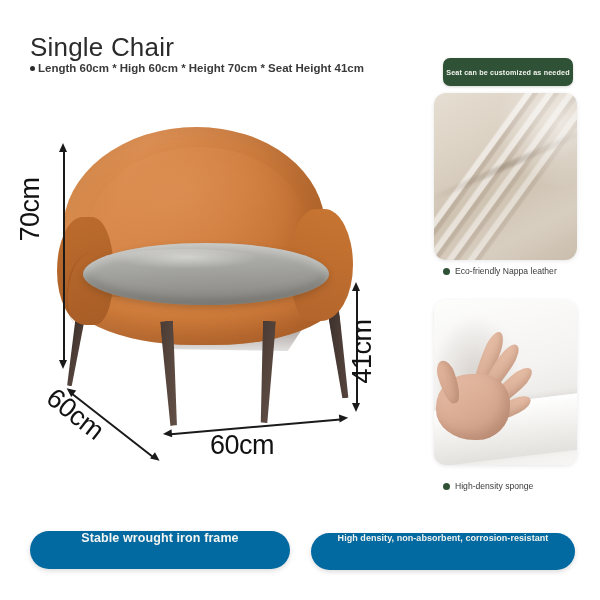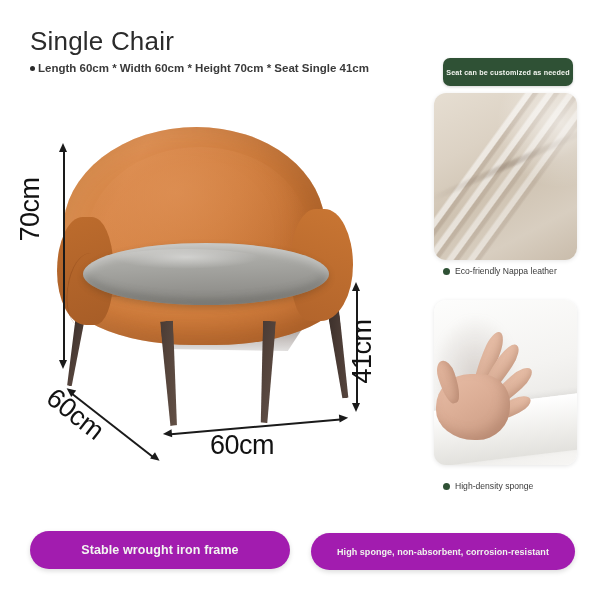--- a/index.html
+++ b/index.html
@@ -8,21 +8,21 @@
     background:#ffffff;
     font-family:"Liberation Sans", sans-serif;
     color:#222;
     overflow:hidden;
     position:relative;
   }
   .page{position:absolute;inset:0;}
 
   
   .title{
-    position:absolute;left:30px;top:28px;
+    position:absolute;left:30px;top:34px;
     font-size:26px;font-weight:400;color:#2b2b2b;
     letter-spacing:.2px;line-height:1;
   }
   .subtitle{
     position:absolute;left:30px;top:62px;
     font-size:11.5px;font-weight:600;color:#3a3a3a;
     white-space:nowrap;
   }
   .subtitle .dot{
     display:inline-block;width:5px;height:5px;border-radius:50%;
@@ -243,37 +243,37 @@
     display:flex;align-items:center;gap:5px;white-space:nowrap;text-align:right;
   }
   #caption-leather{top:266px;}
   #caption-sponge{top:481px;}
   .cap-dot{
     width:7px;height:7px;border-radius:50%;background:#2f5135;flex:none;
   }
 
   
   .pill{
-    position:absolute;background:#a21caf;border-radius:999px;
-    display:flex;align-items:center;justify-content:center;
+    position:absolute;background:#0369a1;border-radius:999px;
+    display:flex;justify-content:center;
     box-shadow:0 2px 5px rgba(0,0,0,.14);
   }
   #pill-frame{left:30px;top:531px;width:260px;height:38px;}
   #pill-frame span{font-size:12.5px;font-weight:600;color:#f3f6f1;letter-spacing:.1px;}
   #pill-density{left:311px;top:533px;width:264px;height:37px;}
   #pill-density span{font-size:9px;font-weight:600;color:#f0f4ee;letter-spacing:.05px;white-space:nowrap;}
 </style>
 </head>
 <body>
 
 <div class="page">
 
   <div class="title">Single Chair</div>
   <div class="subtitle">
-    <span class="dot"></span><span>Length 60cm * Width 60cm * Height 70cm * Seat Single 41cm</span>
+    <span class="dot"></span><span>Length 60cm * High 60cm * Height 70cm * Seat Height 41cm</span>
   </div>
 
   <div class="chair-stage">
     <div class="chair">
       <div class="leg-brace"></div>
       <div class="leg bl"></div>
       <div class="leg br"></div>
       <div class="shell-base"></div>
       <div class="backrest">
         <div class="backrest-inner"></div>
@@ -341,16 +341,16 @@
   </div>
   <div class="caption" id="caption-sponge">
     <span class="cap-dot"></span>
     <span>High-density sponge</span>
   </div>
 
   <div class="pill" id="pill-frame">
     <span>Stable wrought iron frame</span>
   </div>
   <div class="pill" id="pill-density">
-    <span>High sponge, non-absorbent, corrosion-resistant</span>
+    <span>High density, non-absorbent, corrosion-resistant</span>
   </div>
 
 </div>
 
 </body></html>

